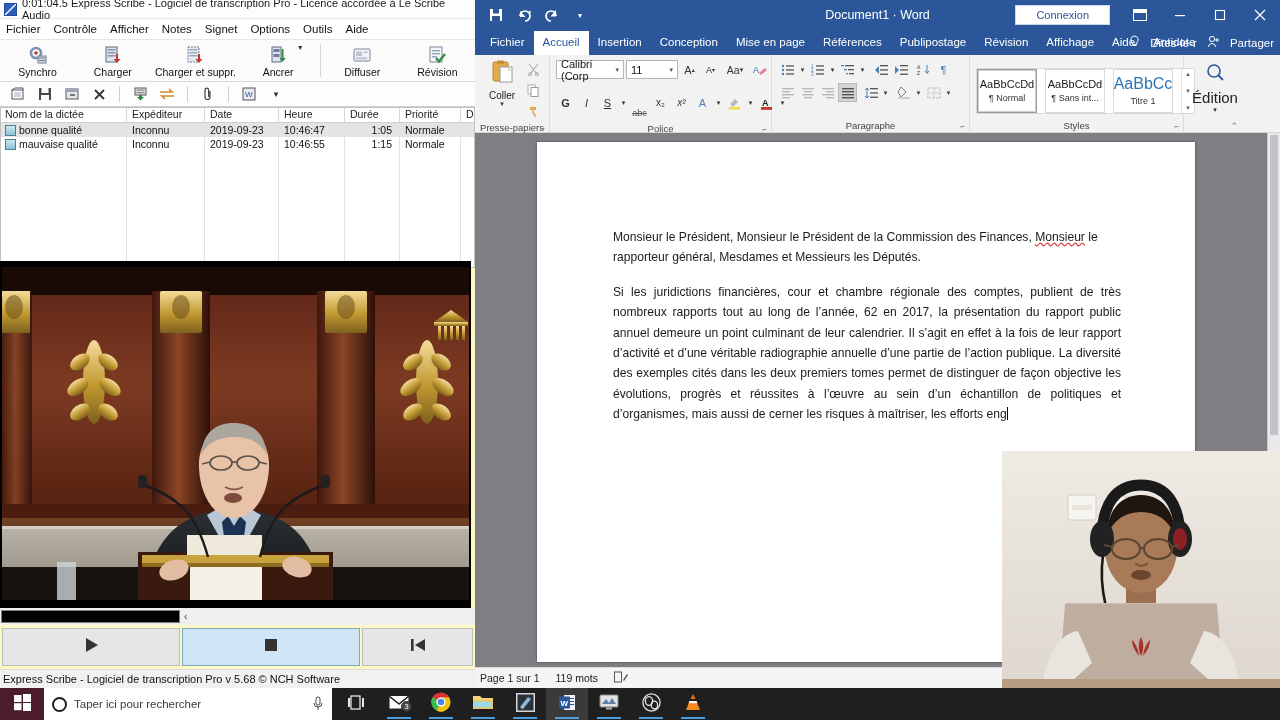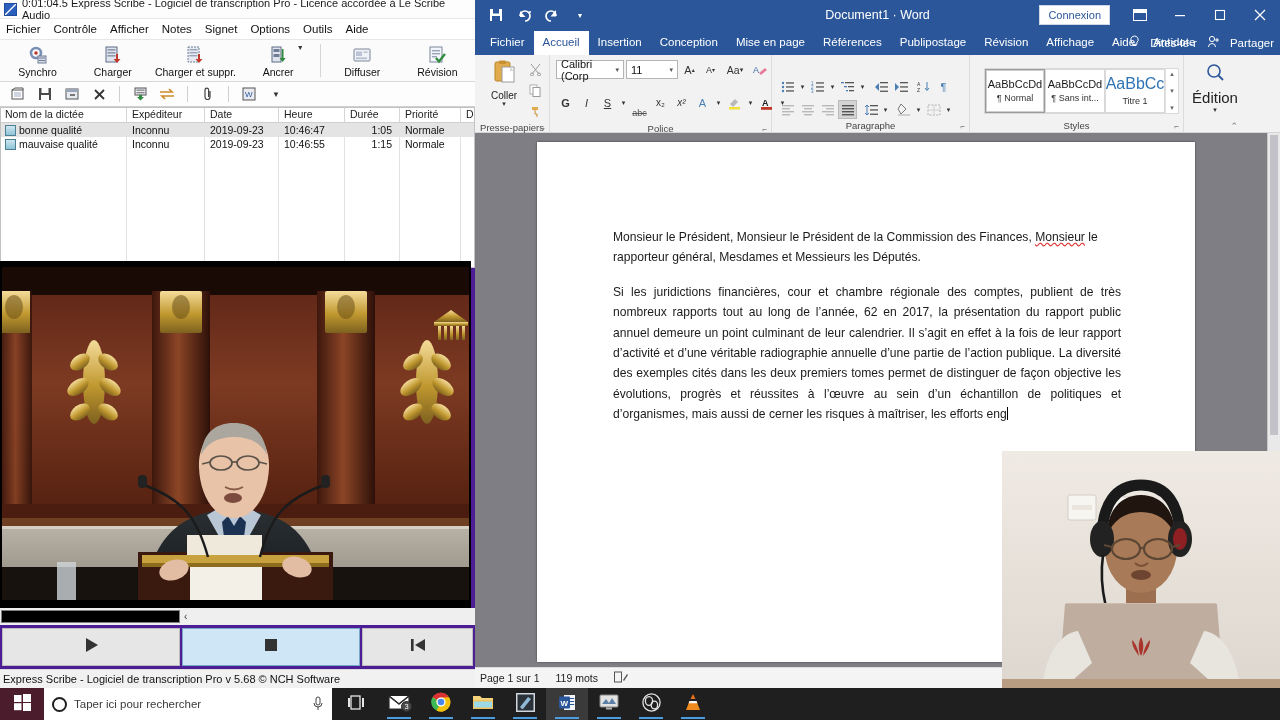--- a/index.html
+++ b/index.html
@@ -6,21 +6,21 @@
   html, body {
     width: 1280px; height: 720px;
     font-family: "Liberation Sans", sans-serif;
     overflow: hidden; background: #1f1f1f;
   }
   #root { position: relative; width: 1280px; height: 720px; }
 
   
   #scribe {
     position: absolute; left: 0; top: 0; width: 475px; height: 688px;
-    background: #4c1d95; overflow: hidden;
+    background: #fef9c3; overflow: hidden;
   }
   .es-title {
     height: 19px; background: #fdfdfd; display: flex; align-items: center;
     padding-left: 4px; font-size: 11px; color: #1a1a1a;
     border-bottom: 1px solid #e8e8e8;
   }
   .es-title-ico {
     width: 13px; height: 13px; margin-right: 5px; flex: 0 0 auto;
     background: linear-gradient(135deg,#2b5fbe 0%,#2b5fbe 45%,#ffffff 46%,#ffffff 54%,#2b5fbe 55%);
     border: 1px solid #214c9c;
@@ -107,37 +107,37 @@
   #word { position: absolute; left: 475px; top: 0; width: 805px; height: 688px; background: #fff; }
   .w-title {
     height: 30px; background: #2b579a; display: flex; align-items: center;
     color: #fff; font-size: 12px; position: relative;
   }
   .w-qat { display: flex; align-items: center; gap: 10px; padding-left: 12px; }
   .w-qat .q { width: 18px; height: 18px; display:flex; align-items:center; justify-content:center; }
   .w-doctitle { position: absolute; left: 0; right: 0; text-align: center; font-size: 12.5px; pointer-events:none;}
   .w-titleright { position:absolute; right: 0; top:0; height:30px; display:flex; align-items:center; gap:0;}
   .w-signin {
-    background: #fff; color: #2b579a; font-size: 11px; padding: 2px 8px;
+    background: #fff; color: #2b579a; font-size: 11px; padding: 2px 20px;
     border: 1px solid #cfd8e6; margin-right: 10px; line-height: 14px;
   }
   .w-wbtn { width: 40px; height: 30px; display: flex; align-items: center; justify-content: center; font-size: 13px; }
   .w-tabs {
     height: 25px; background: #2b579a; display: flex; align-items: flex-end;
     color: #fff; font-size: 11.5px; padding-left: 6px; position: relative;
   }
   .w-tab { padding: 5px 9px 6px 9px; line-height: 13px; white-space: nowrap; }
   .w-tab.active { background: #fff; color: #2b579a; }
   .w-tabs-right { position: absolute; right: 6px; bottom: 5px; display: flex; align-items: center; gap: 10px; font-size: 11.5px;}
   .w-ribbon {
     height: 78px; background: #f2f2f2; border-bottom: 1px solid #d4d4d4;
     display: flex; position: relative;
   }
   .w-grp { position: relative; height: 78px; display: flex; flex-direction: column; border-right: 1px solid #dcdcdc; }
-  .w-grp-body { flex: 1; display: flex; align-items: flex-start; padding: 4px 4px 0 6px; justify-content: flex-end; }
+  .w-grp-body { flex: 1; display: flex; align-items: flex-start; padding: 4px 4px 0 6px; }
   .w-grp-name {
     height: 14px; font-size: 9.5px; color: #444; text-align: center;
     line-height: 13px; position: relative;
   }
   .w-grp-name .dlg { position: absolute; right: 4px; top: 1px; font-size: 8px; color:#777; }
   .w-col { display: flex; flex-direction: column; gap: 2px; }
   .w-rowbtns { display: flex; align-items: center; gap: 1px; }
   .w-btn { width: 19px; height: 19px; display: flex; align-items: center; justify-content: center;
            font-size: 10.5px; color: #333; }
   .w-btn.sel { background: #d4d4d4; border: 1px solid #b9b9b9; }
@@ -875,21 +875,21 @@
           </div>
         </div>
         <div class="w-grp-name">
           <span>Paragraphe</span>
           <span class="dlg">⌐</span>
         </div>
       </div>
 
       <div class="w-grp" style="width:214px">
         <div class="w-grp-body" style="align-items:center;padding-top:7px;">
-          <div style="display:flex;gap:0;border:1px solid #d9d9d9;background:#fff;">
+          <div style="display:flex;gap:8px;border:1px solid #d9d9d9;background:#fff;">
             <div class="w-style sel">
               <span class="big">AaBbCcDd</span>
               <span class="nm">¶ Normal</span>
             </div>
             <div class="w-style">
               <span class="big">AaBbCcDd</span>
               <span class="nm">¶ Sans int...</span>
             </div>
             <div class="w-style" style="overflow:hidden">
               <span class="t1">AaBbCc</span>

